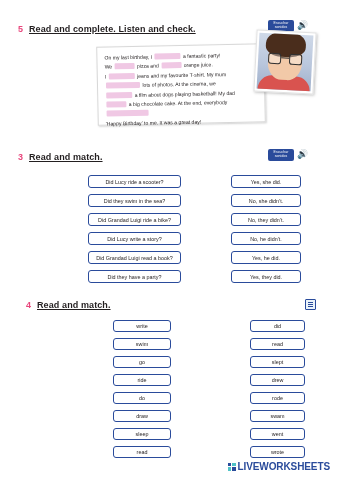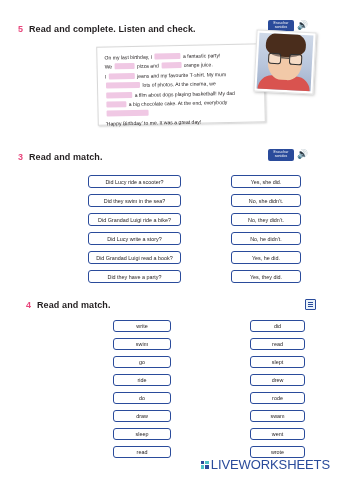--- a/index.html
+++ b/index.html
@@ -30,20 +30,21 @@
   .ex-num {
     color: #e8467c;
     font-weight: bold;
     font-size: 9px;
   }
   .ex-title {
     font-weight: bold;
     font-size: 9px;
     color: #231f20;
     letter-spacing: .1px;
+    text-decoration: underline;
   }
 
   
   .audio-group {
     position: absolute;
     display: flex;
     align-items: center;
     gap: 3px;
   }
   .audio-pill {
@@ -254,22 +255,22 @@
     height: 8px;
     display: grid;
     grid-template-columns: 1fr 1fr;
     grid-template-rows: 1fr 1fr;
     gap: 1px;
   }
   .footer-mark i { background: #2a4b9b; display: block; }
   .footer-mark i:nth-child(2) { background: #4fc3c7; }
   .footer-mark i:nth-child(3) { background: #4fc3c7; }
   .footer-text {
-    font-size: 13px;
-    font-weight: normal;
+    font-size: 10px;
+    font-weight: bold;
     color: #2a4b9b;
     letter-spacing: -.1px;
   }
 
   .doc-icon {
     width: 9px;
     height: 9px;
     border: 1px solid #2a4b9b;
     border-radius: 1px;
     background: #eaf3fa;

